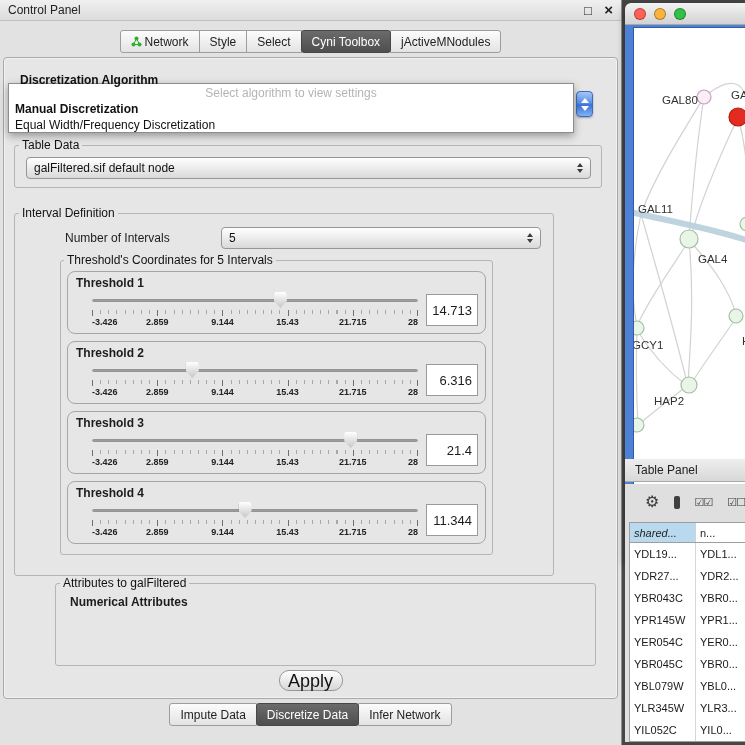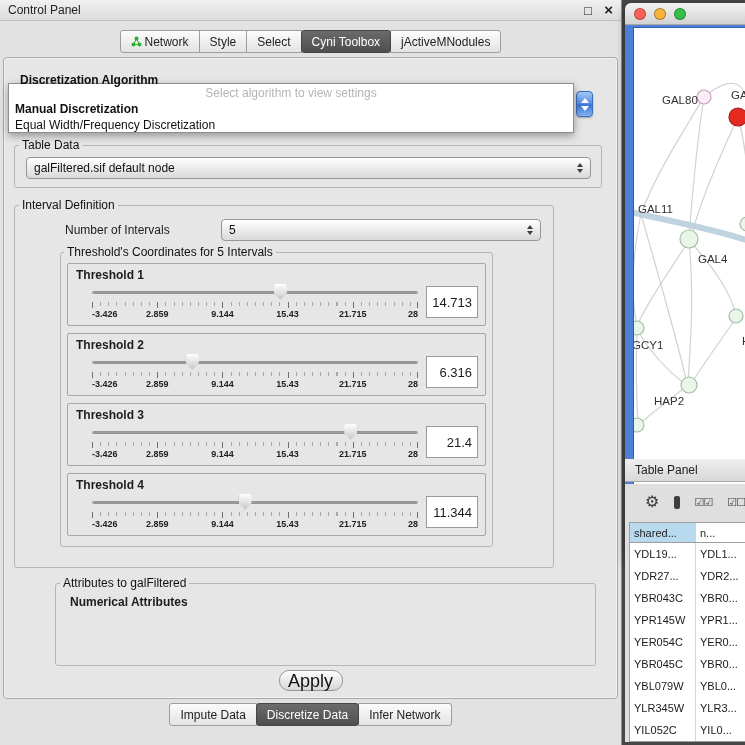--- a/index.html
+++ b/index.html
@@ -75,42 +75,42 @@
   .aqua-stepper .down { border-top:5px solid #fff; }
 
   fieldset.fs {
     position:absolute; border:1px solid #b5b5b5; border-radius:3px; padding:2px 4px 4px;
   }
   fieldset.fs legend { font-size:12px; padding:0 3px; color:#111; }
   legend.green { color:#33a333; }
   legend.blue { color:#2b3fd0; }
 
   .fs-tabledata { left:10px; top:80px; width:588px; height:50px; }
-  .fs-interval  { left:10px; top:140px; width:540px; height:370px; }
+  .fs-interval  { left:10px; top:148px; width:540px; height:370px; }
   .fs-thresholds{ position:relative; margin:4px 56px 0 41px; border:1px solid #b5b5b5; border-radius:3px; padding:1px 3px 3px; }
   .fs-attrs     { left:51px; top:518px; width:541px; height:90px; overflow:hidden; }
 
   .combo {
     display:flex; align-items:center; height:22px; padding:0 7px;
     border:1px solid #969696; border-radius:4px;
     background:linear-gradient(#ffffff,#d9d9d9); font-size:12px; color:#111;
   }
   .combo .val { flex:1; white-space:nowrap; overflow:hidden; }
   .stepper { display:flex; flex-direction:column; align-items:center; gap:2px; margin-left:6px; }
   .stepper i { width:0; height:0; border-left:3.5px solid transparent; border-right:3.5px solid transparent; }
   .stepper .up { border-bottom:4px solid #3c3c3c; }
   .stepper .down { border-top:4px solid #3c3c3c; }
   .fs-tabledata .combo { margin:3px 6px 0 7px; }
 
   .num-row { display:flex; align-items:center; margin:5px 8px 2px 46px; }
   .num-row label { font-weight:normal; width:156px; font-size:12px; }
   .num-row .combo { flex:1; }
 
   .thr-box {
-    border:1px solid #a6a6a6; border-radius:2px; margin:3px 3px 7px 3px;
+    border:1px solid #a6a6a6; border-radius:8px; margin:3px 3px 7px 3px;
     padding:3px 5px 5px; background:#e6e6e6;
   }
   .thr-label { font-weight:bold; font-size:12px; margin:1px 0 1px 3px; }
   .thr-main { display:flex; align-items:center; }
   .slider { flex:1; position:relative; height:37px; margin:0 6px 0 17px; }
   .track {
     position:absolute; left:2px; right:2px; top:8px; height:3px;
     background:#c9c9c9; border:1px solid #949494; border-radius:2px;
     box-shadow:inset 0 1px 1px rgba(0,0,0,.25);
   }
@@ -191,21 +191,21 @@
   .tp-toolbar { height:36px; display:flex; align-items:center; padding-left:20px; gap:15px; }
   .gear { font-size:16px; color:#3a3a3a; line-height:16px; }
   .col-icon { width:16px; height:13px; border:2px solid #3f3f3f; border-radius:2px; position:relative; }
   .col-icon::after { content:''; position:absolute; left:50%; top:0; bottom:0; width:2px; margin-left:-1px; background:#3f3f3f; }
   .checks { font-size:11px; color:#3a3a3a; letter-spacing:-1px; }
   .tp-table {
     position:absolute; left:4px; top:38px; right:0; bottom:0;
     background:#fff; border:1px solid #9e9e9e; border-right:none; overflow:hidden;
   }
   .tp-head { display:flex; height:20px; border-bottom:1px solid #9e9e9e; font-size:11px; color:#222; }
-  .tp-head .c1 { background:#b9d9ee; }
+  .tp-head .c1 { background:#b9d9ee;font-style:italic; }
   .c1 { width:66px; padding:4px 0 0 4px; border-right:1px solid #c9d4dc; overflow:hidden; white-space:nowrap; }
   .c2 { flex:1; padding:4px 0 0 4px; overflow:hidden; white-space:nowrap; }
   .tp-row { display:flex; height:22px; font-size:11px; color:#1a1a1a; }
   .tp-row .c1 { border-right:1px solid #d6d6d6; padding-top:5px; }
   .tp-row .c2 { padding-top:5px; }
 </style>
 </head>
 <body>
 
 <div class="control-panel">

